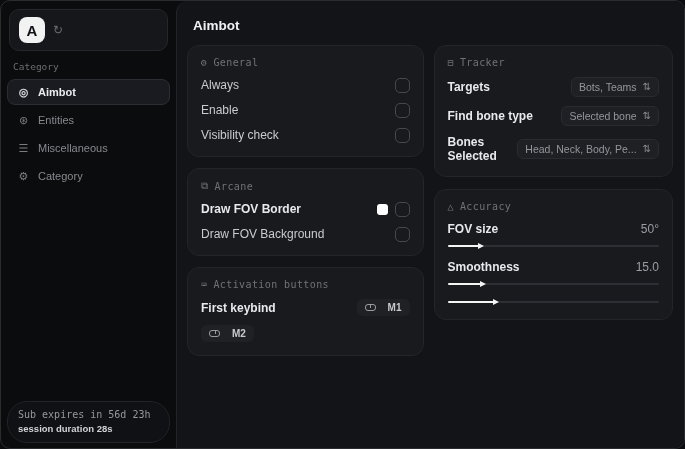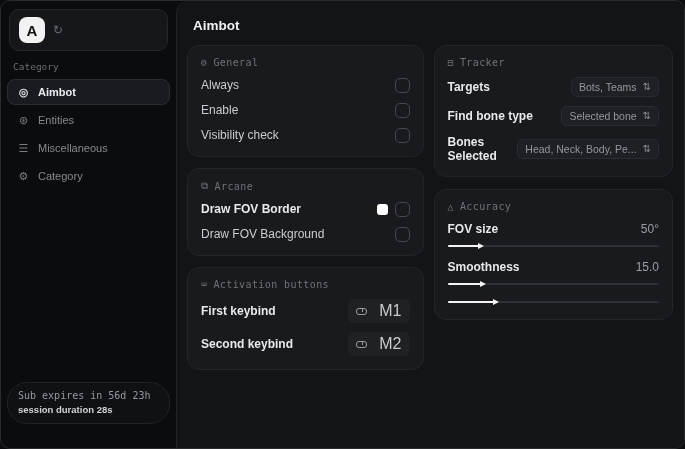--- a/index.html
+++ b/index.html
@@ -25,21 +25,21 @@
   .brand-refresh { color:#6b6d72; font-size:12px; cursor:pointer; }
   .cat-label { margin:10px 12px 7px; color:#6c6e73; font-size:9.5px; font-family:"DejaVu Sans Mono", monospace; }
   .nav { display:flex; flex-direction:column; gap:2px; padding:0 6px; }
   .nav-item {
     display:flex; align-items:center; gap:8px; height:26px; padding:0 9px;
     border:1px solid transparent; border-radius:8px; color:#87898e; font-size:11px; cursor:pointer;
   }
   .nav-item.active { background:#1a1b20; border-color:#2c2d32; color:#ebecee; font-weight:bold; }
   .nav-icon { width:13px; font-size:11px; text-align:center; opacity:.9; }
   .sub-box {
-    position:absolute; left:6px; right:6px; bottom:24px; padding:7px 10px 8px;
+    position:absolute; left:6px; right:6px; bottom:5px; padding:7px 10px 8px;
     background:#101115; border:1px solid #222327; border-radius:20px;
   }
   .sub-line1 { color:#96989c; font-size:10px; font-family:"DejaVu Sans Mono", monospace; }
   .sub-line2 { margin-top:3px; color:#d2d3d5; font-size:9.5px; font-weight:bold; }
   
   .main {
     position:absolute; left:175px; top:0; width:510px; height:449px;
     background:#131418; border-left:1px solid #232428; border-radius:12px 0 0 0;
   }
   .main-title { padding:17px 0 0 16px; color:#f0f1f2; font-size:13.5px; font-weight:bold; }
@@ -61,21 +61,21 @@
     width:15px; height:15px; border:1.5px solid #46484d; border-radius:5px;
     background:transparent; cursor:pointer; flex:0 0 auto;
   }
   .row-right { display:flex; align-items:center; gap:7px; }
   .swatch { width:11px; height:11px; border-radius:3px; cursor:pointer; }
   
   .keypill {
     display:flex; align-items:center; gap:5px; background:#202125; border-radius:6px;
     padding:3px 8px; cursor:pointer;
   }
-  .keypill-label { color:#c7c9cc; font-size:16px; font-weight:normal;padding-left:7px; }
+  .keypill-label { color:#c7c9cc; font-size:10px; font-weight:bold;padding-left:7px; }
   .mouse-icon { width:11px; height:7px; border:1px solid #9a9ca0; border-radius:3px; position:relative; }
   .mouse-icon::after { content:""; position:absolute; left:50%; top:0; width:1px; height:3px; background:#9a9ca0; }
   
   .droppill {
     display:flex; gap:6px; background:#1f2024; border:1px solid #2a2b30;
     border-radius:6px; padding:3px 7px; cursor:pointer; max-width:150px;
   }
   .droppill-value { color:#94969b; font-size:10.5px; white-space:nowrap; overflow:hidden; text-overflow:ellipsis; }
   .unfold { color:#8b8d92; font-size:10px; flex:0 0 auto; }
   
@@ -178,21 +178,20 @@
             <span>Activation buttons</span>
           </div>
           <div class="row">
             <span class="row-label bright">First keybind</span>
             <span class="keypill">
               <span class="mouse-icon"></span>
               <span class="keypill-label">M1</span>
             </span>
           </div>
           <div class="row">
-            <span class="row-label bright">Second keybind</span>
             <span class="keypill">
               <span class="mouse-icon"></span>
               <span class="keypill-label">M2</span>
             </span>
           </div>
         </div>
 
       </div>
 
       <div class="col-right">

